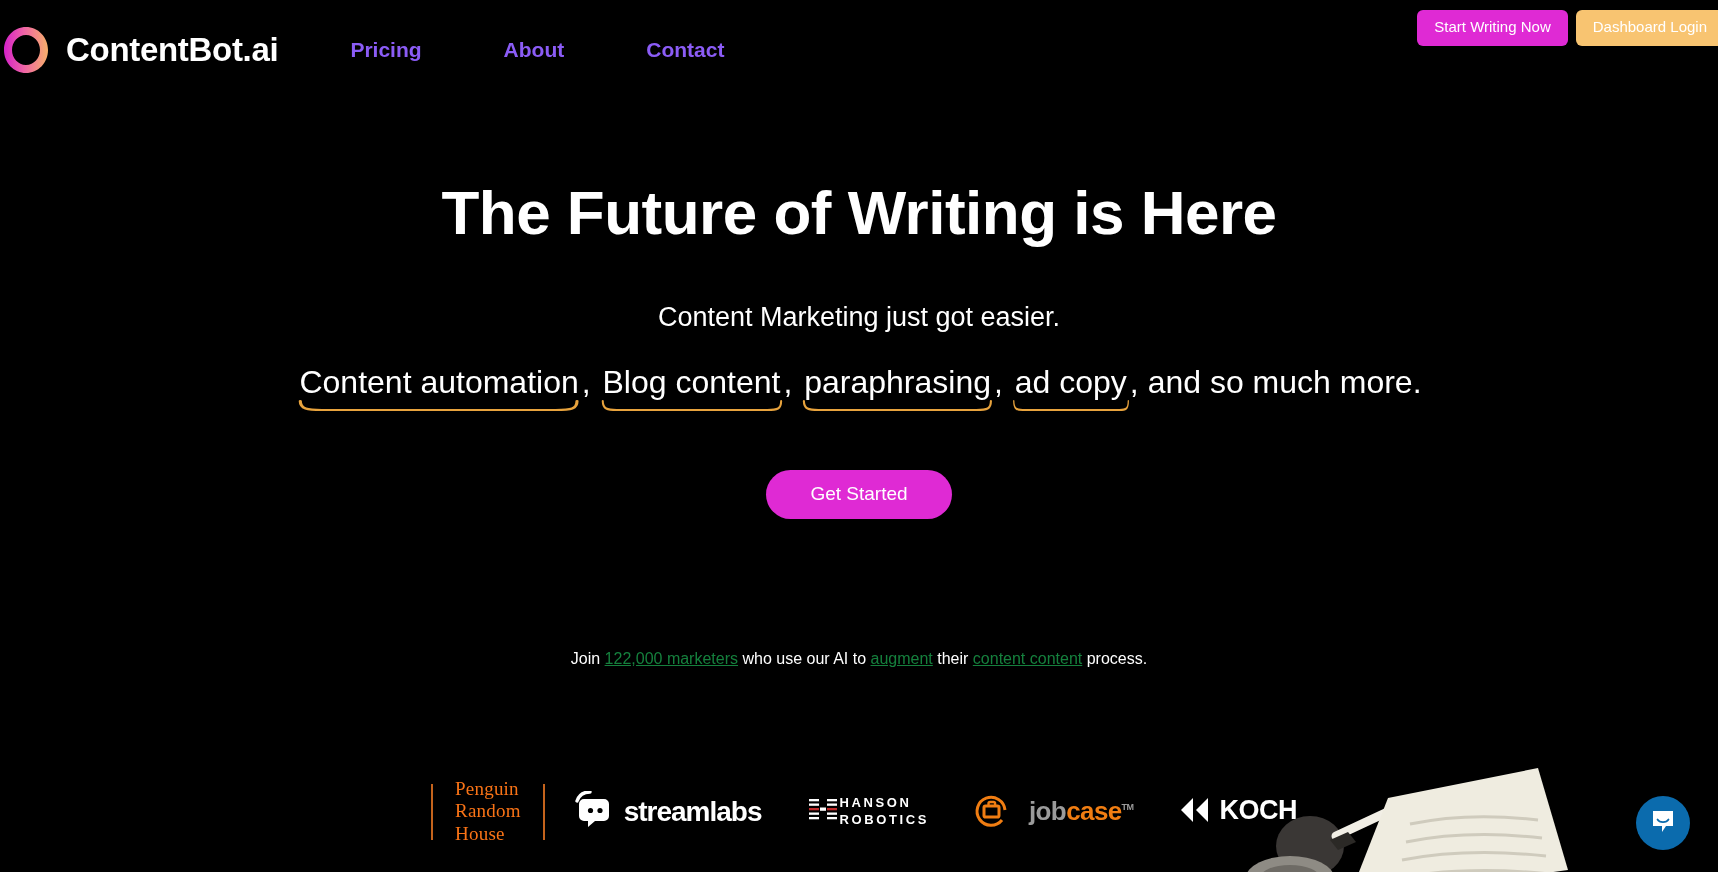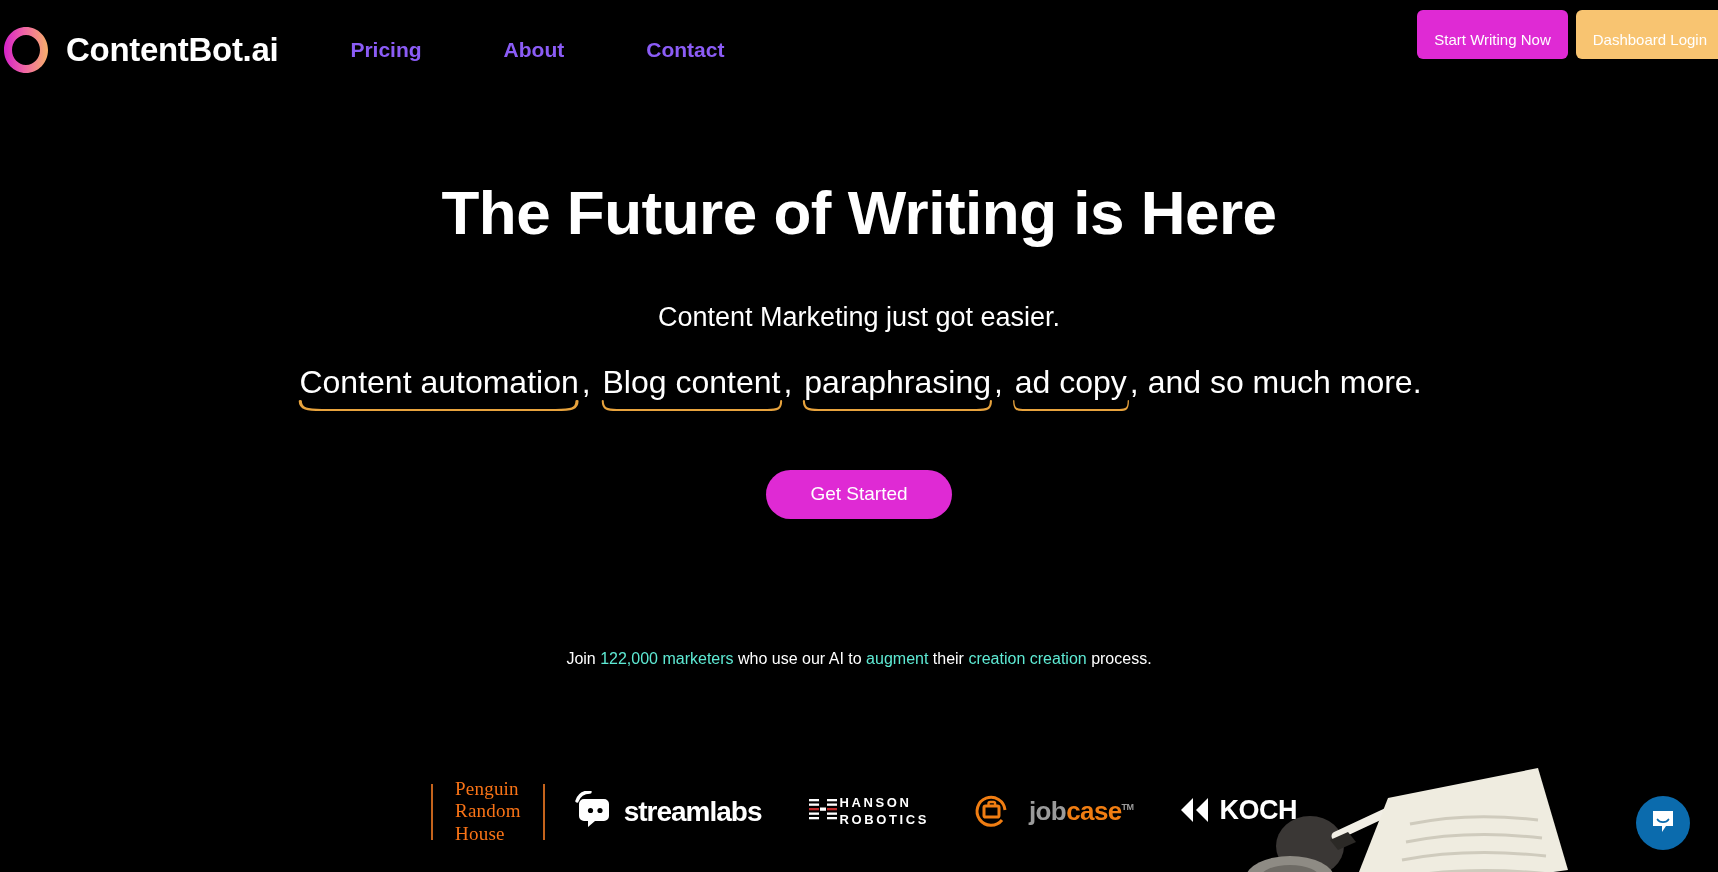--- a/index.html
+++ b/index.html
@@ -14,21 +14,21 @@
 
   
   .auth-bar {
     position:absolute; top:10px; right:-6px;
     display:flex; gap:8px; align-items:center; z-index:40;
   }
   .btn-auth {
     border:none; border-radius:6px;
     font-family:"Liberation Sans", sans-serif;
     font-size:15px; color:#fff; cursor:pointer;
-    padding:22px 17px 10px; line-height:1.1; white-space:nowrap;
+    padding:9px 17px 10px; line-height:1.1; white-space:nowrap;
   }
   .btn-start { background:#df2ad4; }
   .btn-dash  { background:#f8c471; }
 
   
   .header {
     position:absolute; top:0; left:0; width:100%;
     height:100px; display:flex; align-items:center; 
   }
   .brand { display:flex; align-items:center; gap:14px; }
@@ -71,21 +71,21 @@
   .btn-cta {
     background:#df2ad4; color:#fff; border:none; cursor:pointer;
     font-family:"Liberation Sans", sans-serif;
     font-size:19px; padding:14px 44px; border-radius:999px; line-height:1.1;
   }
 
   .join-line {
     position:absolute; top:650px; left:0; width:100%;
     text-align:center; font-size:16px; color:#fff; white-space:nowrap;
   }
-  .accent { color:#5eead4; }
+  .accent { color:#15803d;text-decoration:underline; }
 
   
   .logo-strip {
     position:absolute; top:778px; left:0; width:100%;
     display:flex; align-items:center; justify-content:center; gap:0;
   }
   .divider { width:2px; height:56px; background:#c4631c; margin:0 22px; flex:none; }
   .prh {
     color:#f97316; font-family:"Liberation Serif", serif;
     font-size:19px; line-height:1.18; text-align:left; letter-spacing:.2px;
@@ -182,21 +182,21 @@
         </svg>
       </span><span>, and so much more.</span>
     </p>
 
     <div class="cta-wrap">
       <button class="btn-cta">Get Started</button>
     </div>
   </div>
 
   <p class="join-line">
-    <span>Join </span><span class="accent">122,000 marketers</span><span> who use our AI to </span><span class="accent">augment</span><span> their </span><span class="accent">creation creation</span><span> process.</span>
+    <span>Join </span><span class="accent">122,000 marketers</span><span> who use our AI to </span><span class="accent">augment</span><span> their </span><span class="accent">content content</span><span> process.</span>
   </p>
 
   <div class="logo-strip">
     <div class="divider"></div>
 
     <div class="prh">
       <div>Penguin</div>
       <div>Random</div>
       <div>House</div>
     </div>

